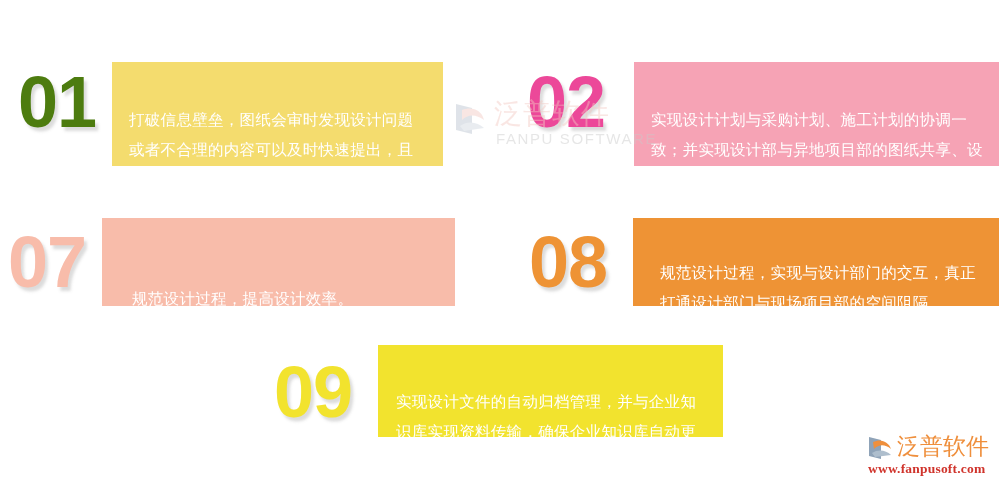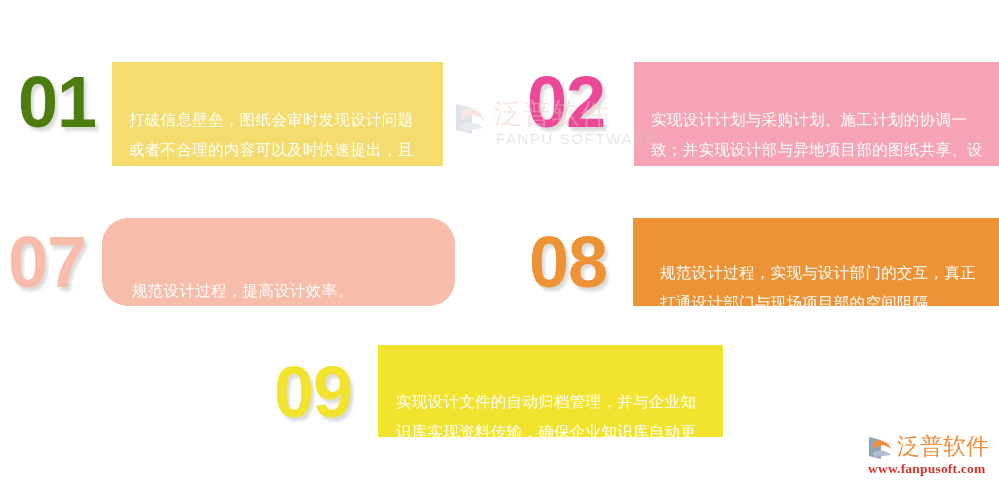--- a/index.html
+++ b/index.html
@@ -56,22 +56,21 @@
     padding: 13px 16px 0 17px;
   }
   #panel-02 {
     left: 634px; top: 62px; width: 365px; height: 104px;
     background: #f6a3b5;
     padding: 13px 16px 0 17px;
   }
   #panel-03 {
     left: 102px; top: 218px; width: 353px; height: 88px;
     background: #f8bcaa;
-    padding: 28px 16px 0 30px;
-    border-radius: 26px;
+    padding: 36px 16px 0 30px;
   }
   #panel-04 {
     left: 633px; top: 218px; width: 366px; height: 88px;
     background: #ee9335;
     padding: 10px 16px 0 27px;
   }
   #panel-05 {
     left: 378px; top: 345px; width: 345px; height: 92px;
     background: #f2e32e;
     padding: 12px 16px 0 18px;

